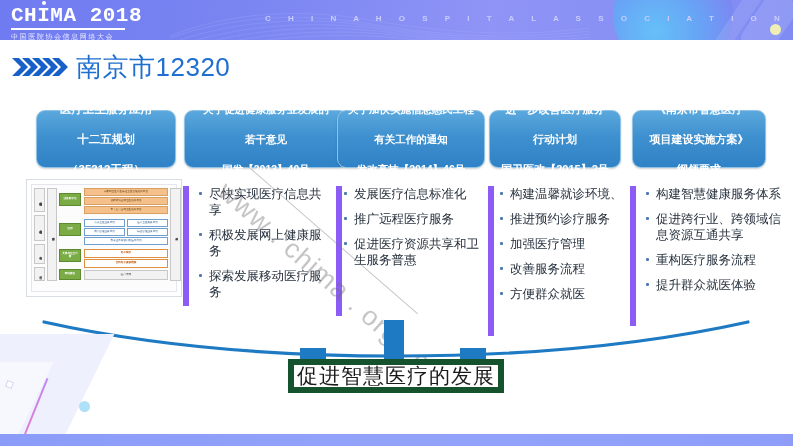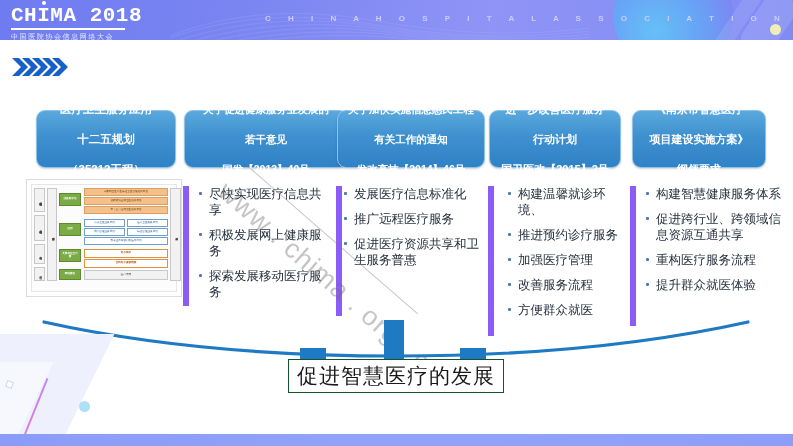--- a/index.html
+++ b/index.html
@@ -102,21 +102,21 @@
   .ax-blue{background:#ffffff;border-color:#6f9fd0;color:#1e4f86;}
   .ax-or2{background:#ffffff;border-color:#e0913f;color:#c2590d;font-weight:bold;}
   .ax-vert{writing-mode:vertical-rl;text-orientation:upright;letter-spacing:0px;}
 
   
   .arcsvg{position:absolute;left:0;top:300px;width:793px;height:70px;}
 
   
   .resultbox{
     position:absolute;left:288px;top:359px;width:216px;height:34px;
-    border:1px solid #14532d;background:#ffffff;box-sizing:border-box;
+    border:6px solid #14532d;background:#ffffff;box-sizing:border-box;
     display:flex;align-items:center;justify-content:center;
   }
   .resultbox .rt{font-size:21px;color:#1a1a1a;letter-spacing:1px;white-space:nowrap;}
 
   
   .watermark{
     position:absolute;left:232px;top:176px;
     font-size:27px;color:rgba(110,110,110,.40);white-space:nowrap;
     transform:rotate(41deg);transform-origin:left top;
     letter-spacing:1px;pointer-events:none;font-weight:500;
@@ -190,20 +190,21 @@
       <svg width="56" height="22" viewBox="0 0 56 22">
         <g fill="#1660c8">
           <polygon points="0,2 7,2 16,11 7,20 0,20 9,11"></polygon>
           <polygon points="10,2 17,2 26,11 17,20 10,20 19,11"></polygon>
           <polygon points="20,2 27,2 36,11 27,20 20,20 29,11"></polygon>
           <polygon points="30,2 37,2 46,11 37,20 30,20 39,11"></polygon>
           <polygon points="40,2 47,2 56,11 47,20 40,20 49,11"></polygon>
         </g>
       </svg>
     </span>
+    <span class="title-text">南京市12320</span>
   </div>
 
   <div class="pill" style="left:36px;top:110px;width:140px;height:58px;font-size:11.5px;">
     <span>
       <span>医疗卫生服务应用</span><br>
       <span>十二五规划</span><br>
       <span>（35212工程）</span>
     </span>
   </div>
 
@@ -282,21 +283,21 @@
   </div>
 
   <div class="col sep" style="left:336px;top:186px;width:150px;height:130px;padding-left:0;">
     <ul class="blist">
       <li>发展医疗信息标准化</li>
       <li>推广远程医疗服务</li>
       <li>促进医疗资源共享和卫生服务普惠</li>
     </ul>
   </div>
 
-  <div class="col sep" style="left:488px;top:186px;width:140px;height:150px;padding-left:12px;">
+  <div class="col sep" style="left:488px;top:186px;width:140px;height:150px;padding-left:4px;">
     <ul class="blist">
       <li>构建温馨就诊环境、</li>
       <li>推进预约诊疗服务</li>
       <li>加强医疗管理</li>
       <li>改善服务流程</li>
       <li>方便群众就医</li>
     </ul>
   </div>
 
   <div class="col sep" style="left:630px;top:186px;width:152px;height:140px;padding-left:8px;">

